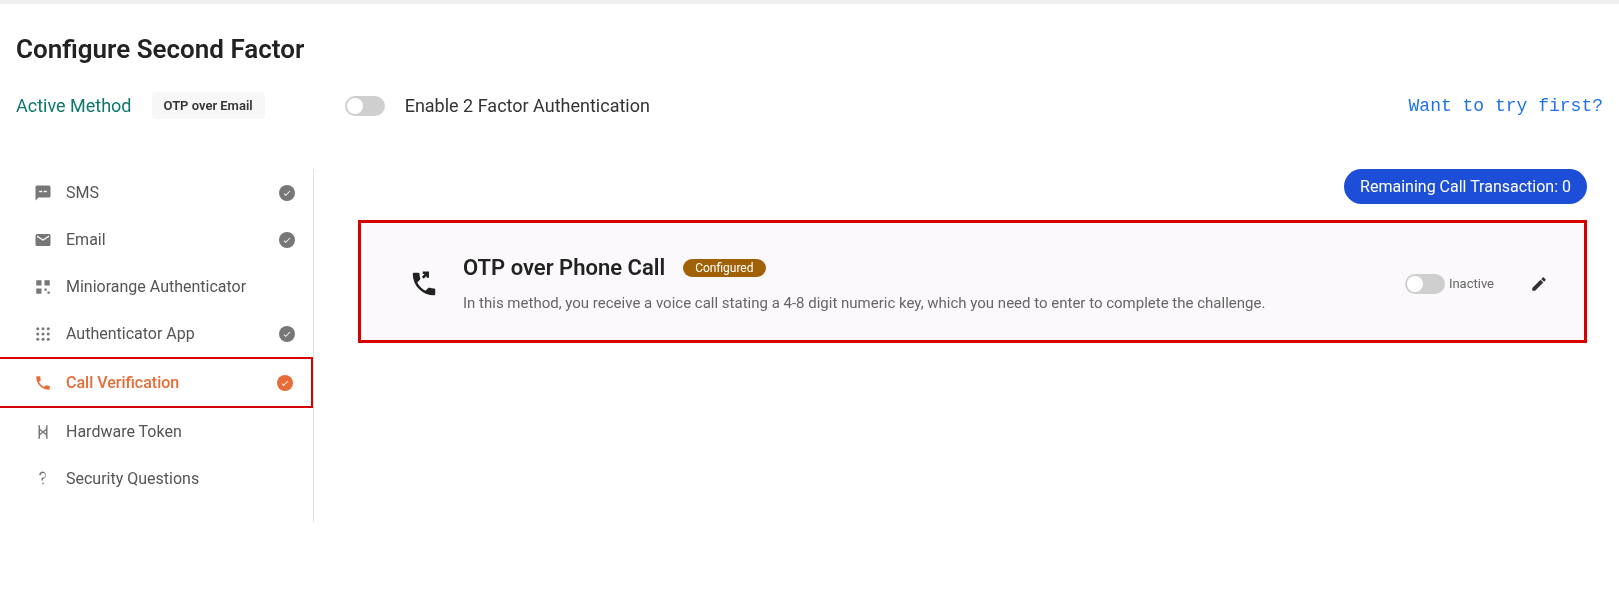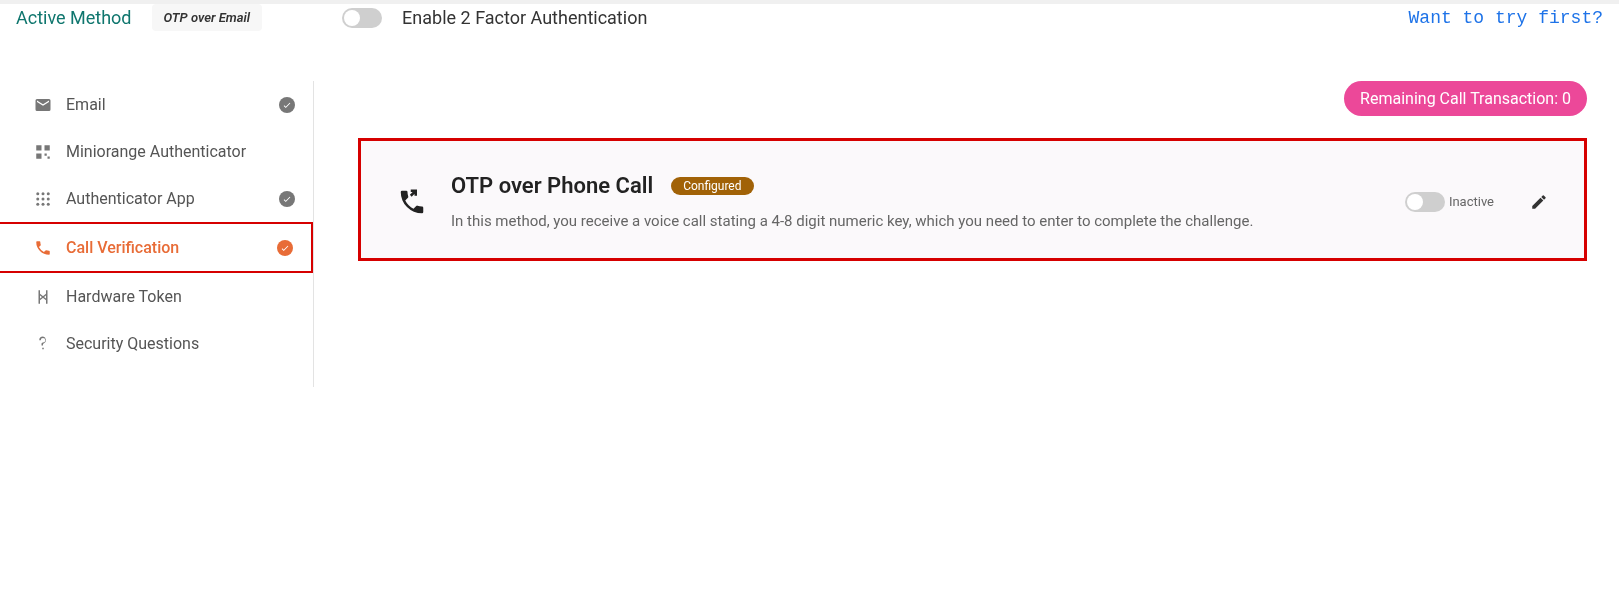--- a/index.html
+++ b/index.html
@@ -32,21 +32,20 @@
     font-size: 18px;
     color: #0f766e;
   }
   .active-method-badge {
     background: #f7f7f7;
     padding: 6px 12px;
     border-radius: 4px;
     font-size: 13px;
     font-weight: 600;
     color: #333;
-    font-style: italic;
   }
   .spacer-40 { width: 40px; }
   .toggle {
     width: 40px;
     height: 20px;
     background: #cfcfcf;
     border-radius: 12px;
     position: relative;
     display: inline-block;
     cursor: pointer;
@@ -126,32 +125,32 @@
   }
   .sidebar-item.active .check {
     background: #e86c37;
   }
   .main {
     flex: 1;
     padding-right: 16px;
   }
   .remaining-badge {
     float: right;
-    background: #ec4899;
+    background: #1d4ed8;
     color: #fff;
     padding: 8px 16px;
     border-radius: 20px;
     font-size: 16px;
-    margin-bottom: 22px;
+    margin-bottom: 16px;
   }
   .method-card {
     clear: both;
     border: 3px solid #d60000;
     background: #fbf9fb;
-    padding: 32px 36px 28px 36px;
+    padding: 32px 36px 28px 48px;
     display: flex;
     align-items: center;
     gap: 24px;
   }
   .method-icon {
     width: 30px;
     height: 30px;
     flex-shrink: 0;
   }
   .method-body {
@@ -200,35 +199,49 @@
     cursor: pointer;
     color: #333;
   }
   svg { display: block; }
 </style>
 </head>
 <body>
 
 <div class="top-border"></div>
 <div class="page">
+  <h1 class="page-title">Configure Second Factor</h1>
 
   <div class="header-row">
     <span class="active-method-label">Active Method</span>
     <span class="active-method-badge">OTP over Email</span>
     <span class="spacer-40"></span>
     <span class="toggle">
         <span class="knob"></span>
       </span>
     <span class="toggle-label">Enable 2 Factor Authentication</span>
     <a class="header-link">Want to try first?</a>
   </div>
 
   <div class="content-row">
     <div class="sidebar">
 
+      <div class="sidebar-item">
+        <span class="icon">
+          <svg viewBox="0 0 24 24" width="18" height="18" fill="currentColor">
+              <path d="M20 2H4a2 2 0 0 0-2 2v18l4-4h14a2 2 0 0 0 2-2V4a2 2 0 0 0-2-2zm-9 9H7V9h4v2zm6 0h-4V9h4v2z"></path>
+            </svg>
+        </span>
+        <span class="label">SMS</span>
+        <span class="check">
+          <svg viewBox="0 0 24 24" width="10" height="10" fill="#fff">
+              <path d="M9 16.2l-3.5-3.5L4 14.2 9 19l11-11-1.5-1.5z"></path>
+            </svg>
+        </span>
+      </div>
 
       <div class="sidebar-item">
         <span class="icon">
           <svg viewBox="0 0 24 24" width="18" height="18" fill="currentColor">
               <path d="M20 4H4a2 2 0 0 0-2 2v12a2 2 0 0 0 2 2h16a2 2 0 0 0 2-2V6a2 2 0 0 0-2-2zm0 4-8 5-8-5V6l8 5 8-5v2z"></path>
             </svg>
         </span>
         <span class="label">Email</span>
         <span class="check">
           <svg viewBox="0 0 24 24" width="10" height="10" fill="#fff">

